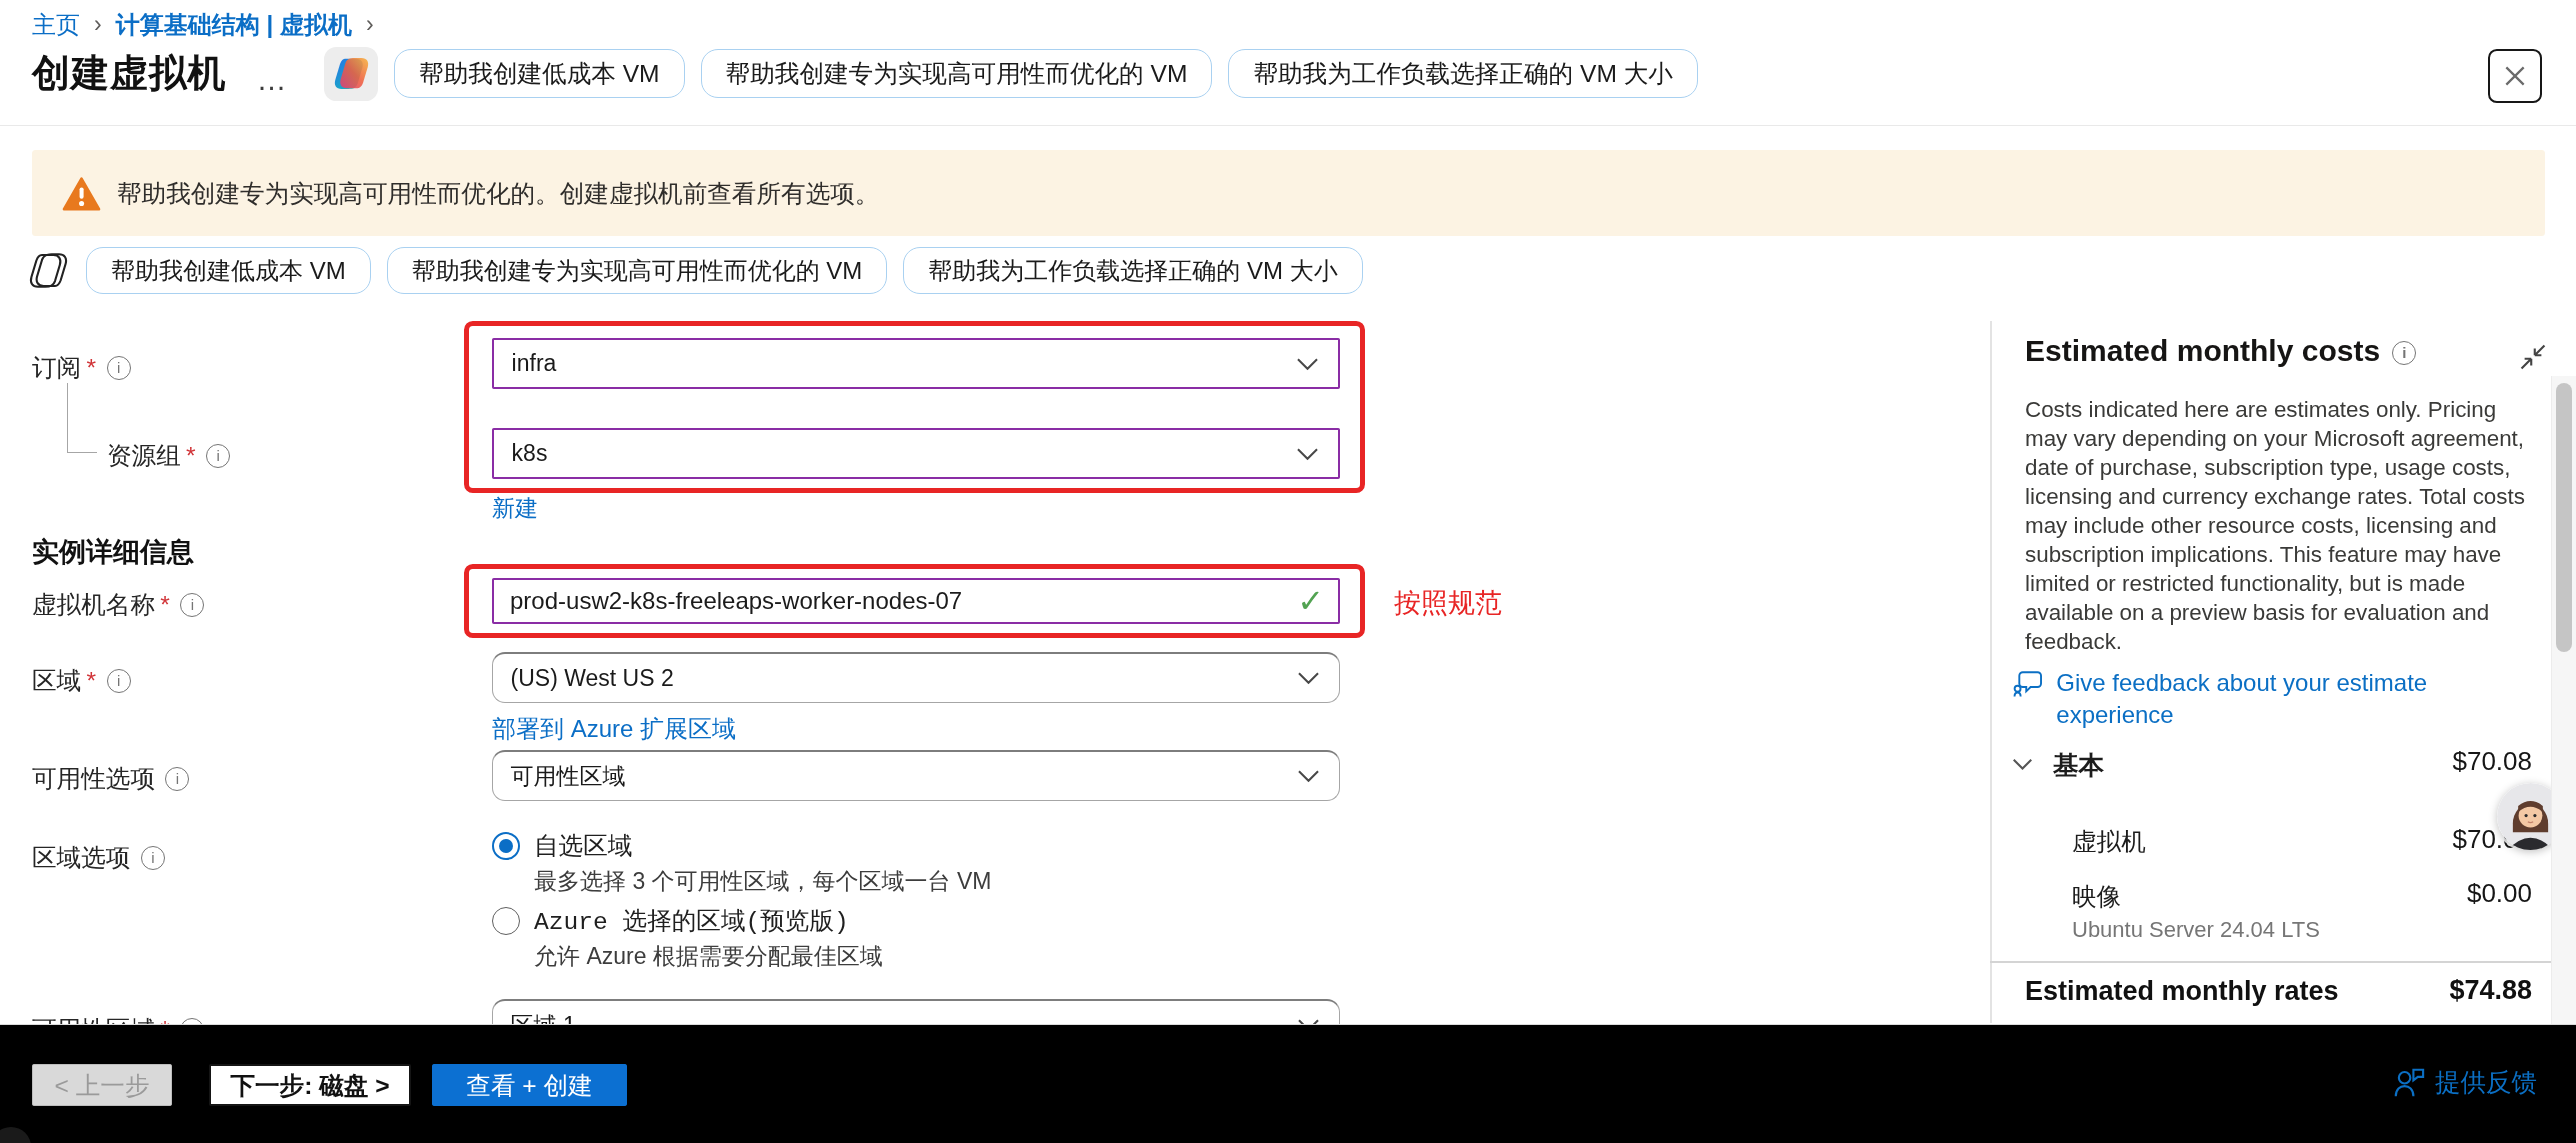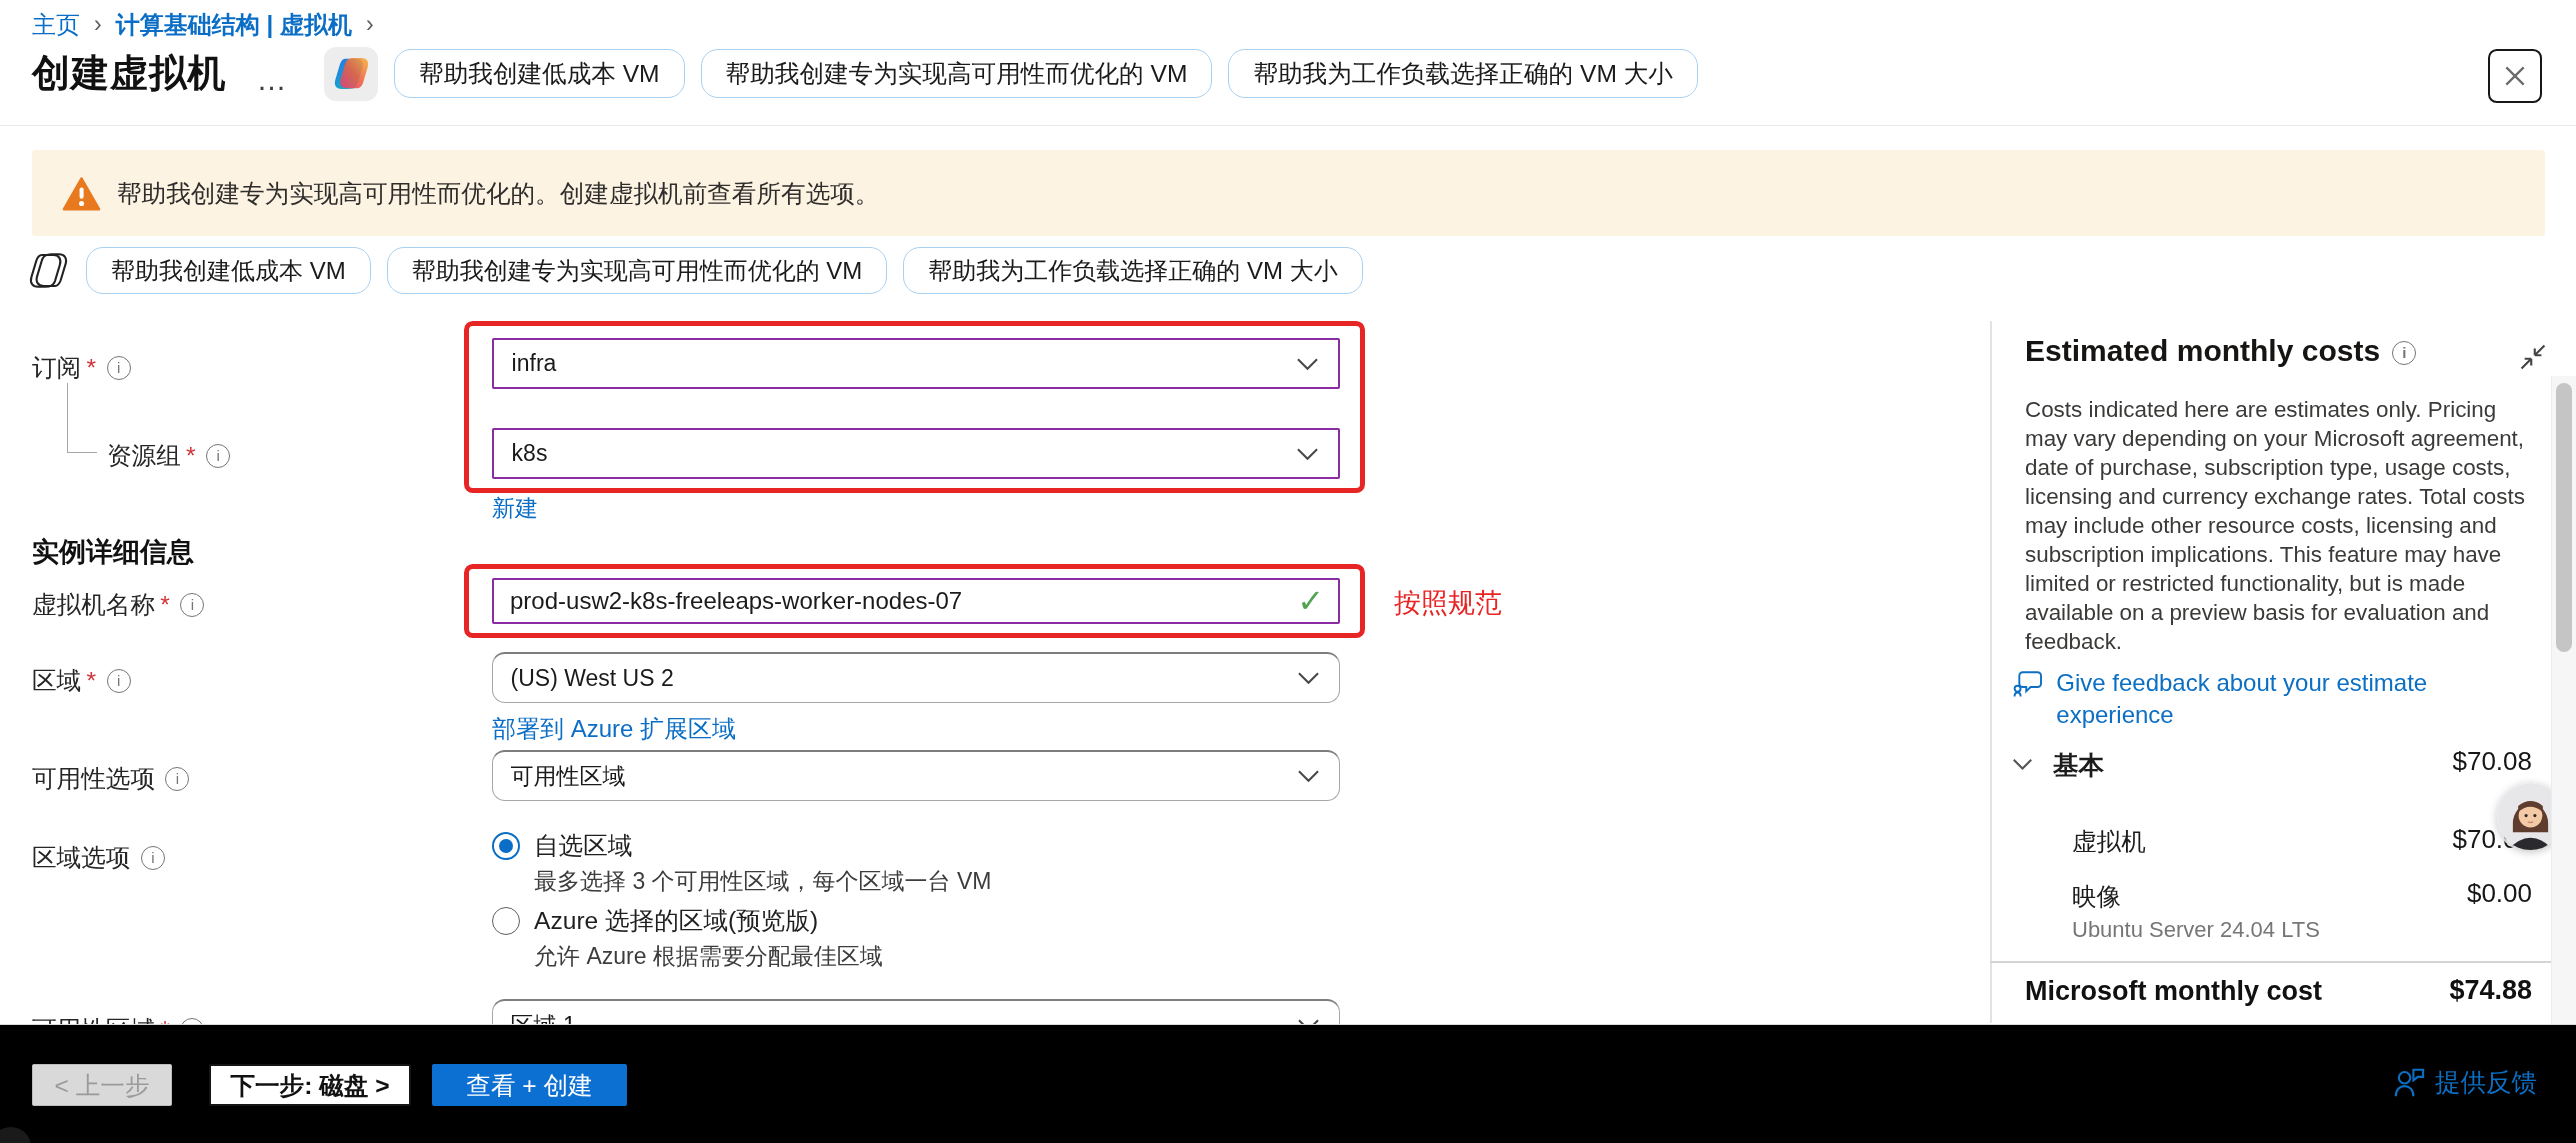--- a/index.html
+++ b/index.html
@@ -50,21 +50,21 @@
 
   .vm-input-wrap { position:absolute; left:492px; top:262px; width:848px; height:46px; border:2.6px solid #8a2da5; border-radius:1.8px; background:#fff; display:flex; align-items:center; }
   .vm-input { border:none; outline:none; width:773px; font-size:24px; color:#1b1b1b; padding-left:16px; font-family:inherit; background:transparent; }
   .valid-check { position:absolute; right:14px; top:1.8px; color:#52a352; font-size:32px; font-weight:700; }
   .annotation { position:absolute; left:1394px; top:269px; font-size:27px; font-weight:500; color:#e82525; white-space:nowrap; }
 
   .radio-row { position:absolute; display:flex; align-items:center; }
   .radio-outer { width:28px; height:28px; border-radius:50%; border:1.8px solid #5f5f5f; background:#fff; display:flex; align-items:center; justify-content:center; cursor:pointer; }
   .radio-outer.checked { border:2.6px solid #0b6ec6; }
   .radio-dot { width:14px; height:14px; border-radius:50%; background:#0b6ec6; }
-  .radio-label { margin-left:14px; font-size:24.6px; color:#1f1f1f; }
+  .radio-label { margin-left:14px; font-size:24.6px; color:#1f1f1f;font-family:Liberation Mono, monospace; }
   .radio-desc { position:absolute; left:534px; font-size:23px; color:#3d3d3d; white-space:nowrap; }
 
   
   .v-divider { position:absolute; left:1990px; top:321px; width:1.8px; height:702px; background:#e3e3e3; }
   .panel-title { position:absolute; left:2025px; top:334px; font-size:30px; font-weight:700; color:#161514; display:flex; align-items:center; }
   .panel-title .info-icon { margin-left:12.3px; margin-top:3.5px; }
   .collapse-btn { position:absolute; left:2515px; top:339px; width:35px; height:35px; display:flex; align-items:center; justify-content:center; cursor:pointer; }
   .panel-body { position:absolute; left:2025px; top:395px; width:518px; font-size:22.4px; line-height:29px; color:#3a3a38; }
   .panel-feedback { position:absolute; left:2012px; top:667px; display:flex; cursor:pointer; }
   .panel-feedback-text { margin-left:12.3px; width:439px; font-size:24px; line-height:32px; color:#0b6fc4; }
@@ -297,21 +297,21 @@
   <div class="cost-value" style="top:746px;">$70.08</div>
 
   <div class="cost-label" style="left:2072px; top:825px;">虚拟机</div>
   <div class="cost-value" style="top:824px;">$70.08</div>
 
   <div class="cost-label" style="left:2072px; top:880px;">映像</div>
   <div class="cost-value" style="top:878px;">$0.00</div>
   <div class="cost-sub">Ubuntu Server 24.04 LTS</div>
 
   <div class="panel-divider"></div>
-  <div class="total-label">Microsoft monthly cost</div>
+  <div class="total-label">Estimated monthly rates</div>
   <div class="total-value">$74.88</div>
 
   <div class="avatar">
     <svg width="67" height="67" viewBox="0 0 76 76">
       <circle cx="38" cy="38" r="38" fill="#e7e7ea"></circle>
       <path d="M18 46 a20 23 0 1 1 40 0 l0 10 h-40 z" fill="#5f3d2e"></path>
       <circle cx="38" cy="37" r="13.5" fill="#f4c9a5"></circle>
       <path d="M24 33 q14 -12 28 0 v-7 q-14 -11 -28 0 z" fill="#5f3d2e"></path>
       <circle cx="33" cy="37" r="1.8" fill="#2b2b2b"></circle>
       <circle cx="43" cy="37" r="1.8" fill="#2b2b2b"></circle>

